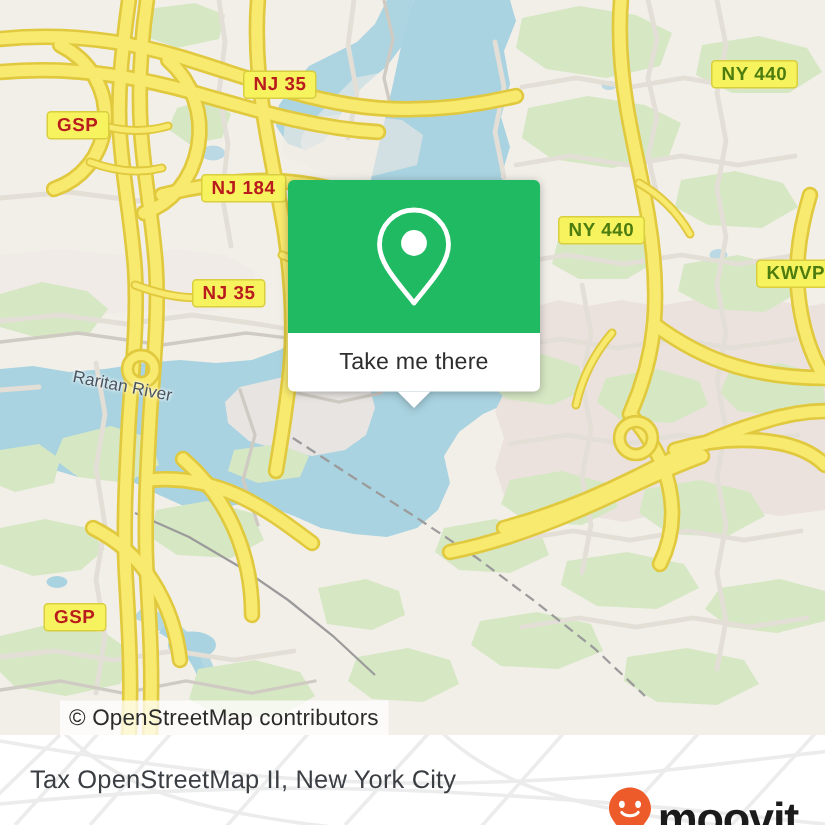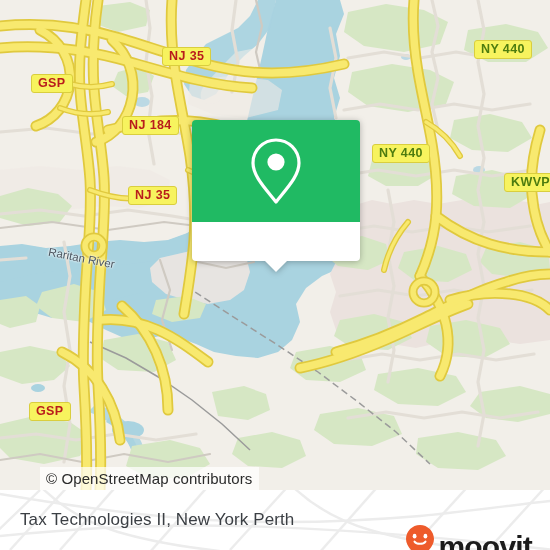--- a/index.html
+++ b/index.html
@@ -372,38 +372,39 @@
           <circle cx="94" cy="246" r="9"></circle>
           <circle cx="424" cy="292" r="11"></circle>
         </g>
       </g>
     </svg>
 
     <div class="riverlabel" style="left:48px;top:252px;">Raritan River</div>
 
     <div class="shield" style="left:31px;top:74px;">GSP</div>
     <div class="shield" style="left:162px;top:47px;">NJ 35</div>
-    <div class="shield" style="left:122px;top:116px;">NJ 184</div>
+    <div class="shield" style="left:134px;top:116px;">NJ 184</div>
     <div class="shield" style="left:128px;top:186px;">NJ 35</div>
     <div class="shield shield-ny" style="left:474px;top:40px;">NY 440</div>
     <div class="shield shield-ny" style="left:372px;top:144px;">NY 440</div>
     <div class="shield shield-ny" style="left:504px;top:133px;margin-top:40px;">KWVP</div>
     <div class="shield" style="left:29px;top:402px;">GSP</div>
 
     <div class="attrib">© OpenStreetMap contributors</div>
   </div>
 
   <div class="callout">
     <div class="callout-top">
       <svg class="pin-icon" width="56" height="70" viewBox="0 0 56 70">
         <path d="M28 4 C15.3 4 5 14.3 5 27 C5 40 17 52 28 66 C39 52 51 40 51 27 C51 14.3 40.7 4 28 4 Z" fill="none" stroke="#ffffff" stroke-width="3.2" stroke-linejoin="round"></path>
         <circle cx="28" cy="26" r="8.6" fill="#ffffff"></circle>
       </svg>
     </div>
     <div class="callout-bottom">
+      <span class="label">Take me there</span>
       <span class="tail"></span>
     </div>
   </div>
 
   <div class="footer">
     <svg class="footer-wm" width="550" height="60" viewBox="0 0 550 60">
       <g stroke="#ECECEC" stroke-width="2.4" fill="none">
         <path d="M-20,58 L40,0"></path>
         <path d="M10,60 L70,-6"></path>
         <path d="M60,60 L120,-8"></path>
@@ -412,21 +413,21 @@
         <path d="M320,62 L380,-6"></path>
         <path d="M410,60 L472,-8"></path>
         <path d="M486,62 L548,-6"></path>
         <path d="M0,4 C70,16 140,26 210,30 C280,34 350,32 420,26 C480,20 520,14 560,10"></path>
         <path d="M0,46 C80,38 160,34 240,36 C320,38 400,44 480,52 C510,55 534,58 556,60"></path>
         <path d="M40,-4 C60,16 84,32 118,42 C152,52 190,58 228,62"></path>
         <path d="M290,-6 C310,14 336,30 370,40 C404,50 442,56 480,60"></path>
       </g>
     </svg>
 
-    <div class="footer-title">Tax Technologies II, New York Perth</div>
+    <div class="footer-title">Tax OpenStreetMap II, New York City</div>
 
     <div class="brand">
       <svg width="30" height="38" viewBox="0 0 30 38">
         <path d="M15 1 C7.3 1 1 7.3 1 15 C1 23 9 28 15 37 C21 28 29 23 29 15 C29 7.3 22.7 1 15 1 Z" fill="#EE5B2B"></path>
         <ellipse cx="9.6" cy="12.2" rx="1.9" ry="2.4" fill="#ffffff"></ellipse>
         <ellipse cx="20.4" cy="12.2" rx="1.9" ry="2.4" fill="#ffffff"></ellipse>
         <path d="M9.5 17.6 C11.8 20.6 18.2 20.6 20.5 17.6" fill="none" stroke="#ffffff" stroke-width="2" stroke-linecap="round"></path>
       </svg>
       <span class="brand-word">moovit</span>
     </div>

